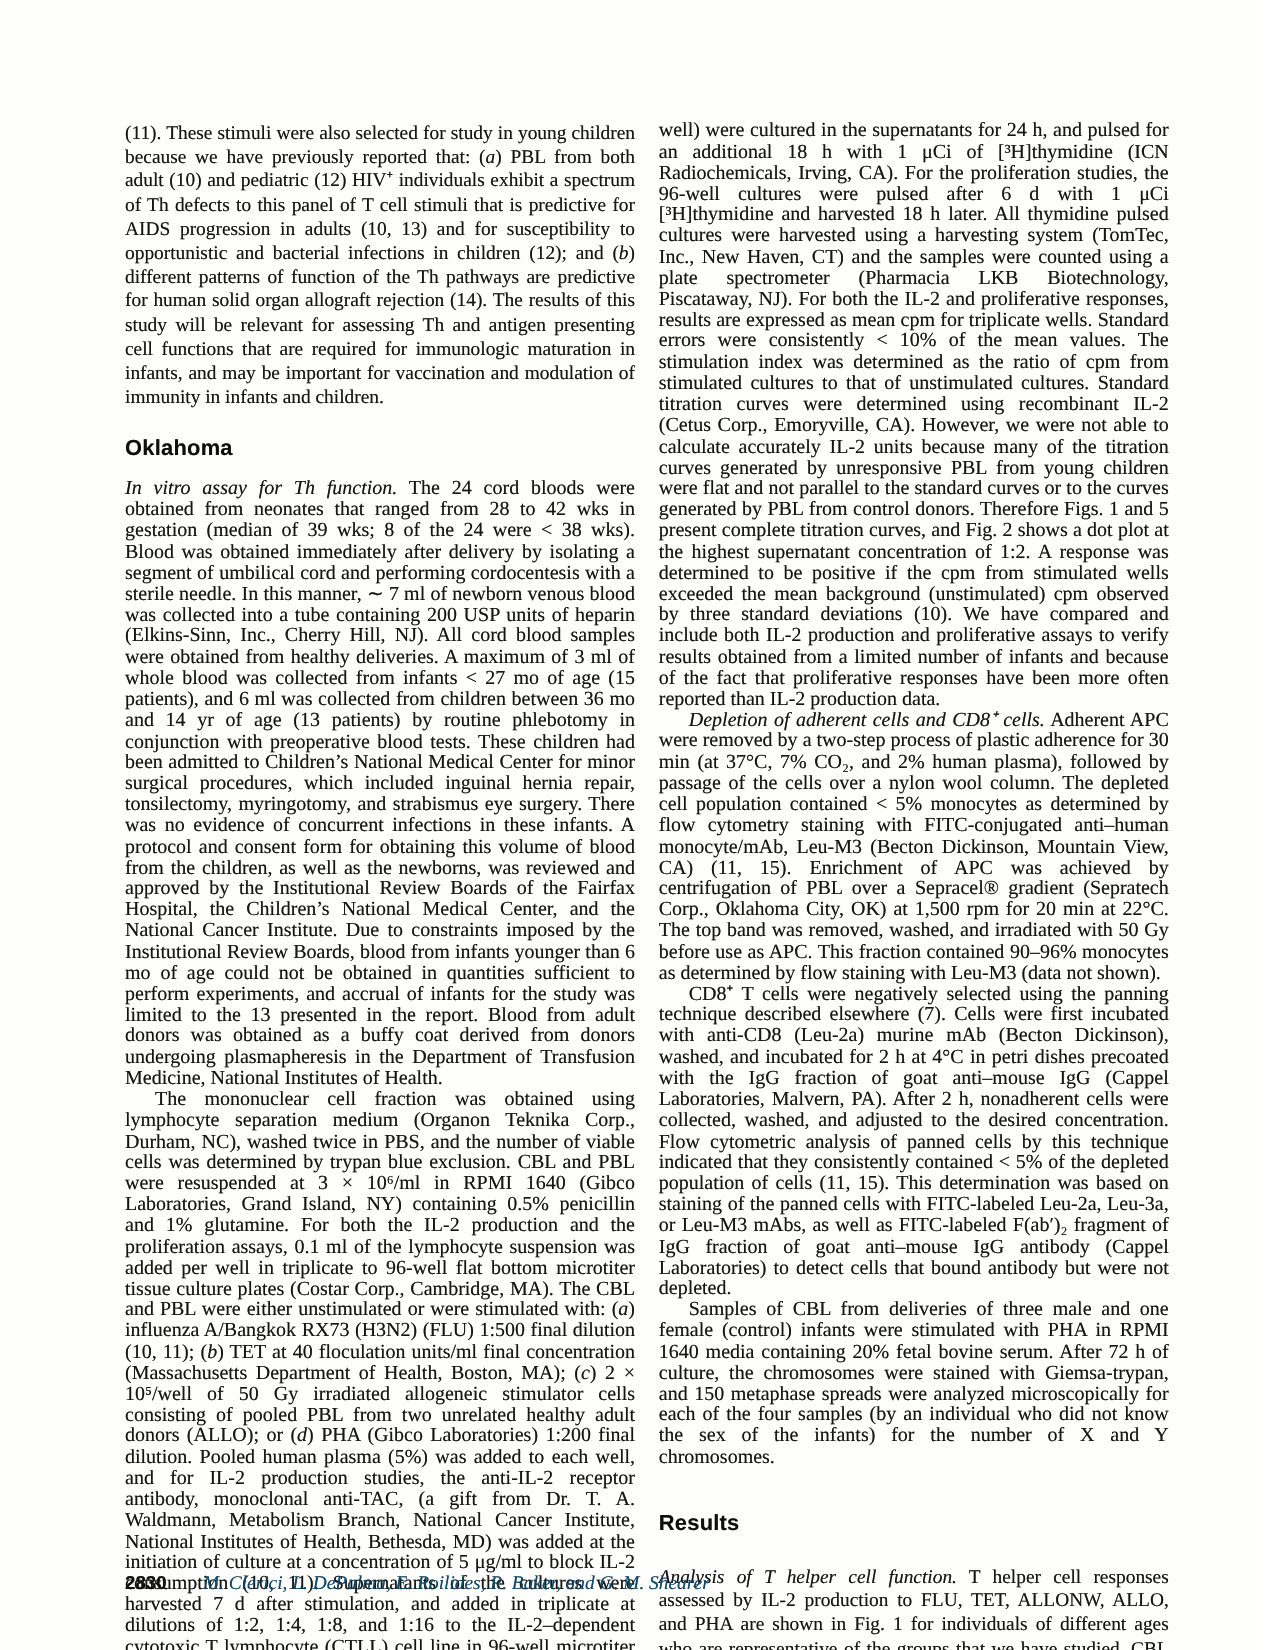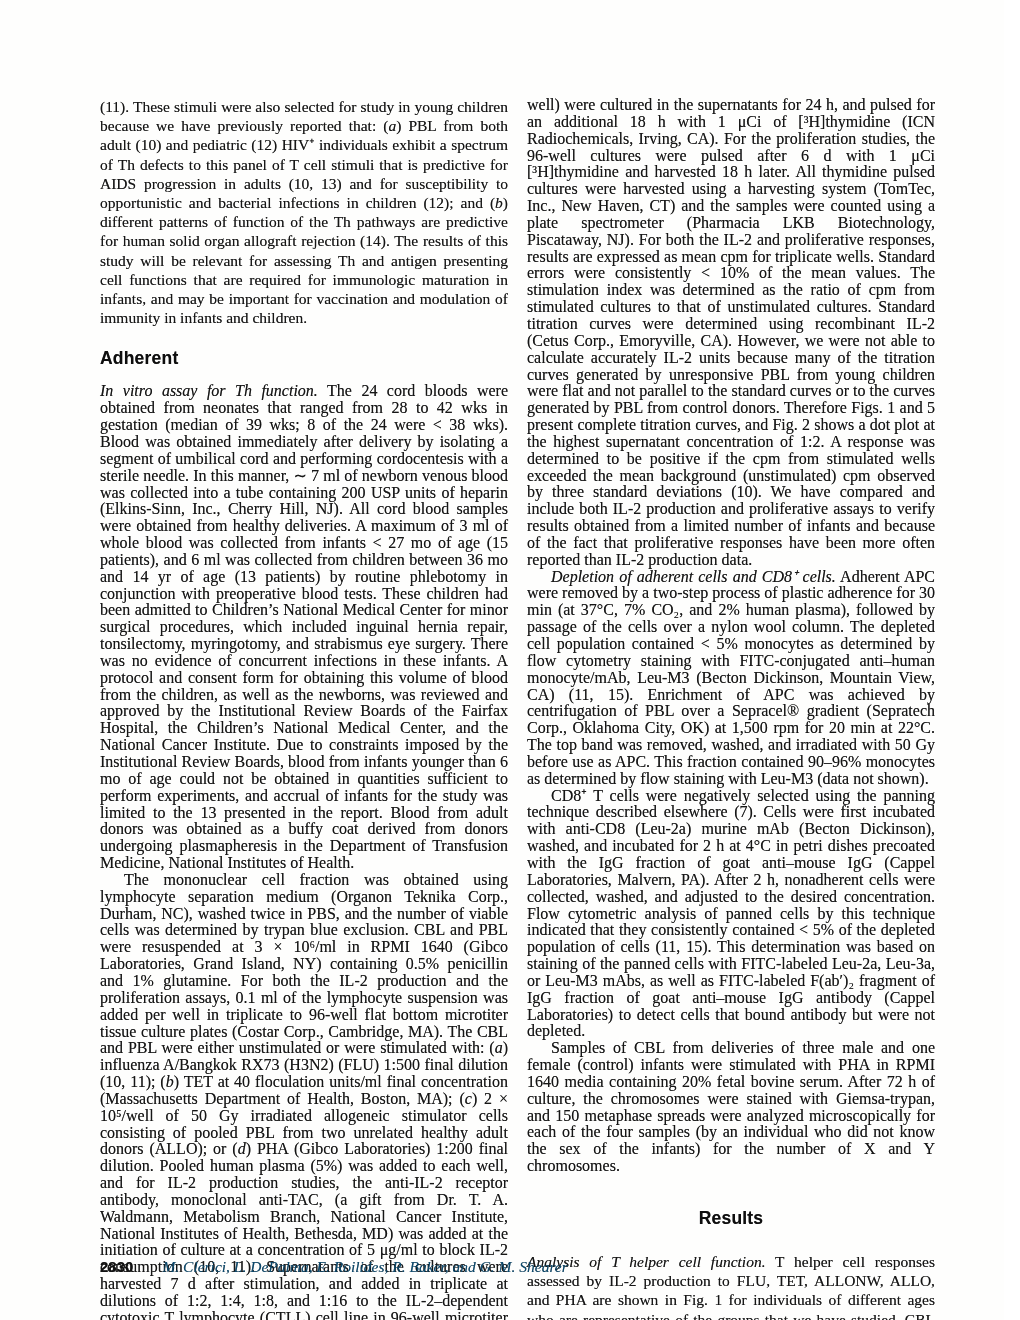--- a/index.html
+++ b/index.html
@@ -19,21 +19,21 @@
   }
   .body-text  { font-size:15.5px; line-height:19.2px; }
   .small-text { font-size:16px; line-height:16.85px; }
   .indent { text-indent:24px; }
   .it { font-style:italic; }
   .section-heading {
     font-family:"Liberation Sans", sans-serif; font-weight:bold;
     font-size:17.5px; line-height:20px; letter-spacing:.2px;
     color:#0e0e0e; margin:21px 0 15px; text-shadow:0 0 .3px rgba(0,0,0,.5);
   }
-  .heading-results { margin:33px 0 24px;text-align:center; }
+  .heading-results { margin:33px 0 24px; }
   .footer {
     position:absolute; left:100px; top:1258px; width:860px;
     display:flex; align-items:flex-start; gap:29px;
   }
   .footer-page-number {
     font-family:"Liberation Sans", sans-serif; font-weight:bold;
     font-size:15px; color:#111; text-shadow:0 0 .3px rgba(0,0,0,.5);
   }
   .footer-authors {
     font-family:"Liberation Serif", serif; font-style:italic;
@@ -41,21 +41,21 @@
   }
 </style>
 </head>
 <body>
 
 <div class="page">
 
   <div class="col col-left">
     <p class="para body-text"><span>(11). These stimuli were also selected for study in young children because we have previously reported that: (</span><span class="it">a</span><span>) PBL from both adult (10) and pediatric (12) HIV⁺ individuals exhibit a spectrum of Th defects to this panel of T cell stimuli that is predictive for AIDS progression in adults (10, 13) and for susceptibility to opportunistic and bacterial infections in children (12); and (</span><span class="it">b</span><span>) different patterns of function of the Th pathways are predictive for human solid organ allograft rejection (14). The results of this study will be relevant for assessing Th and antigen presenting cell functions that are required for immunologic maturation in infants, and may be important for vaccination and modulation of immunity in infants and children.</span></p>
 
-    <h2 class="section-heading">Adherent</h2>
+    <h2 class="section-heading">Oklahoma</h2>
 
     <p class="para small-text"><span class="it">In vitro assay for Th function.</span><span> The 24 cord bloods were obtained from neonates that ranged from 28 to 42 wks in gestation (median of 39 wks; 8 of the 24 were &lt; 38 wks). Blood was obtained immediately after delivery by isolating a segment of umbilical cord and performing cordocentesis with a sterile needle. In this manner, ∼ 7 ml of newborn venous blood was collected into a tube containing 200 USP units of heparin (Elkins-Sinn, Inc., Cherry Hill, NJ). All cord blood samples were obtained from healthy deliveries. A maximum of 3 ml of whole blood was collected from infants &lt; 27 mo of age (15 patients), and 6 ml was collected from children between 36 mo and 14 yr of age (13 patients) by routine phlebotomy in conjunction with preoperative blood tests. These children had been admitted to Children’s National Medical Center for minor surgical procedures, which included inguinal hernia repair, tonsilectomy, myringotomy, and strabismus eye surgery. There was no evidence of concurrent infections in these infants. A protocol and consent form for obtaining this volume of blood from the children, as well as the newborns, was reviewed and approved by the Institutional Review Boards of the Fairfax Hospital, the Children’s National Medical Center, and the National Cancer Institute. Due to constraints imposed by the Institutional Review Boards, blood from infants younger than 6 mo of age could not be obtained in quantities sufficient to perform experiments, and accrual of infants for the study was limited to the 13 presented in the report. Blood from adult donors was obtained as a buffy coat derived from donors undergoing plasmapheresis in the Department of Transfusion Medicine, National Institutes of Health.</span></p>
 
     <p class="para small-text indent"><span>The mononuclear cell fraction was obtained using lymphocyte separation medium (Organon Teknika Corp., Durham, NC), washed twice in PBS, and the number of viable cells was determined by trypan blue exclusion. CBL and PBL were resuspended at 3 × 10⁶/ml in RPMI 1640 (Gibco Laboratories, Grand Island, NY) containing 0.5% penicillin and 1% glutamine. For both the IL-2 production and the proliferation assays, 0.1 ml of the lymphocyte suspension was added per well in triplicate to 96-well flat bottom microtiter tissue culture plates (Costar Corp., Cambridge, MA). The CBL and PBL were either unstimulated or were stimulated with: (</span><span class="it">a</span><span>) influenza A/Bangkok RX73 (H3N2) (FLU) 1:500 final dilution (10, 11); (</span><span class="it">b</span><span>) TET at 40 floculation units/ml final concentration (Massachusetts Department of Health, Boston, MA); (</span><span class="it">c</span><span>) 2 × 10⁵/well of 50 Gy irradiated allogeneic stimulator cells consisting of pooled PBL from two unrelated healthy adult donors (ALLO); or (</span><span class="it">d</span><span>) PHA (Gibco Laboratories) 1:200 final dilution. Pooled human plasma (5%) was added to each well, and for IL-2 production studies, the anti-IL-2 receptor antibody, monoclonal anti-TAC, (a gift from Dr. T. A. Waldmann, Metabolism Branch, National Cancer Institute, National Institutes of Health, Bethesda, MD) was added at the initiation of culture at a concentration of 5 μg/ml to block IL-2 consumption (10, 11). Supernatants of the cultures were harvested 7 d after stimulation, and added in triplicate at dilutions of 1:2, 1:4, 1:8, and 1:16 to the IL-2–dependent cytotoxic T lymphocyte (CTLL) cell line in 96-well microtiter plates. The CTLL (8 × 10³/</span></p>
   </div>
 
   <div class="col col-right">
     <p class="para small-text"><span>well) were cultured in the supernatants for 24 h, and pulsed for an additional 18 h with 1 μCi of [³H]thymidine (ICN Radiochemicals, Irving, CA). For the proliferation studies, the 96-well cultures were pulsed after 6 d with 1 μCi [³H]thymidine and harvested 18 h later. All thymidine pulsed cultures were harvested using a harvesting system (TomTec, Inc., New Haven, CT) and the samples were counted using a plate spectrometer (Pharmacia LKB Biotechnology, Piscataway, NJ). For both the IL-2 and proliferative responses, results are expressed as mean cpm for triplicate wells. Standard errors were consistently &lt; 10% of the mean values. The stimulation index was determined as the ratio of cpm from stimulated cultures to that of unstimulated cultures. Standard titration curves were determined using recombinant IL-2 (Cetus Corp., Emoryville, CA). However, we were not able to calculate accurately IL-2 units because many of the titration curves generated by unresponsive PBL from young children were flat and not parallel to the standard curves or to the curves generated by PBL from control donors. Therefore Figs. 1 and 5 present complete titration curves, and Fig. 2 shows a dot plot at the highest supernatant concentration of 1:2. A response was determined to be positive if the cpm from stimulated wells exceeded the mean background (unstimulated) cpm observed by three standard deviations (10). We have compared and include both IL-2 production and proliferative assays to verify results obtained from a limited number of infants and because of the fact that proliferative responses have been more often reported than IL-2 production data.</span></p>
 
     <p class="para small-text indent"><span class="it">Depletion of adherent cells and CD8⁺ cells.</span><span> Adherent APC were removed by a two-step process of plastic adherence for 30 min (at 37°C, 7% CO₂, and 2% human plasma), followed by passage of the cells over a nylon wool column. The depleted cell population contained &lt; 5% monocytes as determined by flow cytometry staining with FITC-conjugated anti–human monocyte/mAb, Leu-M3 (Becton Dickinson, Mountain View, CA) (11, 15). Enrichment of APC was achieved by centrifugation of PBL over a Sepracel® gradient (Sepratech Corp., Oklahoma City, OK) at 1,500 rpm for 20 min at 22°C. The top band was removed, washed, and irradiated with 50 Gy before use as APC. This fraction contained 90–96% monocytes as determined by flow staining with Leu-M3 (data not shown).</span></p>

